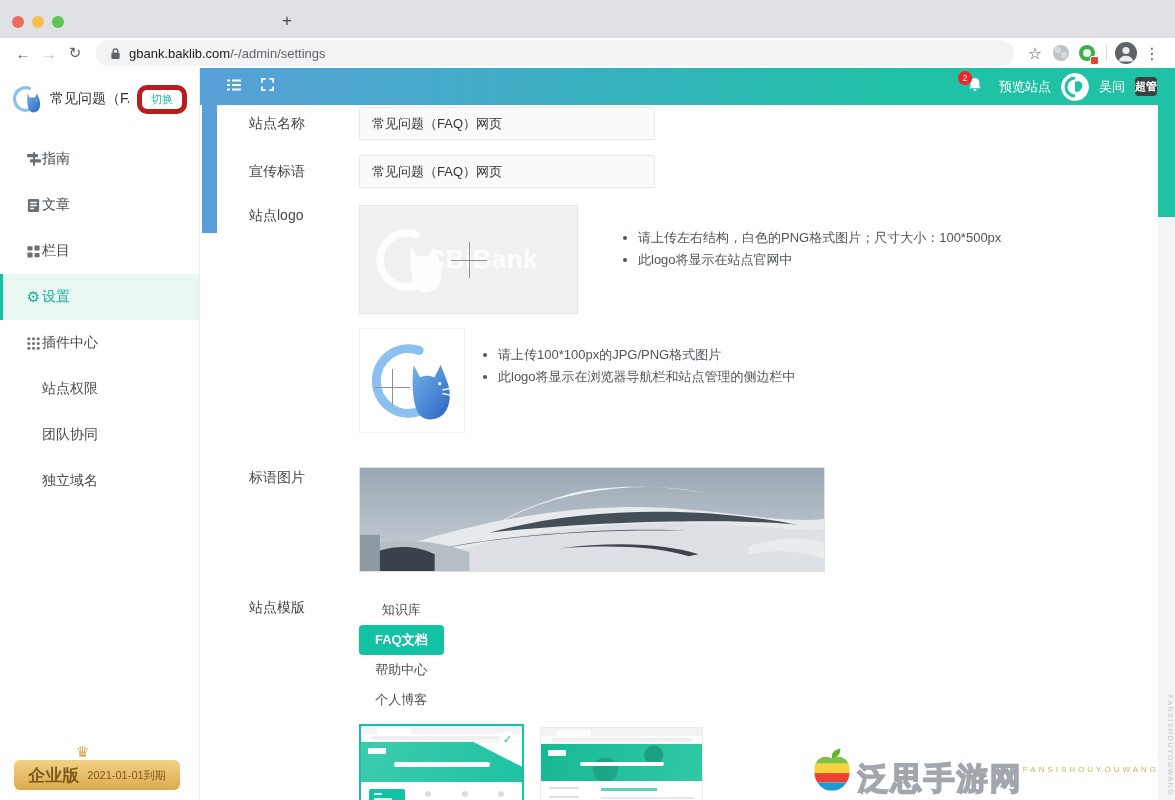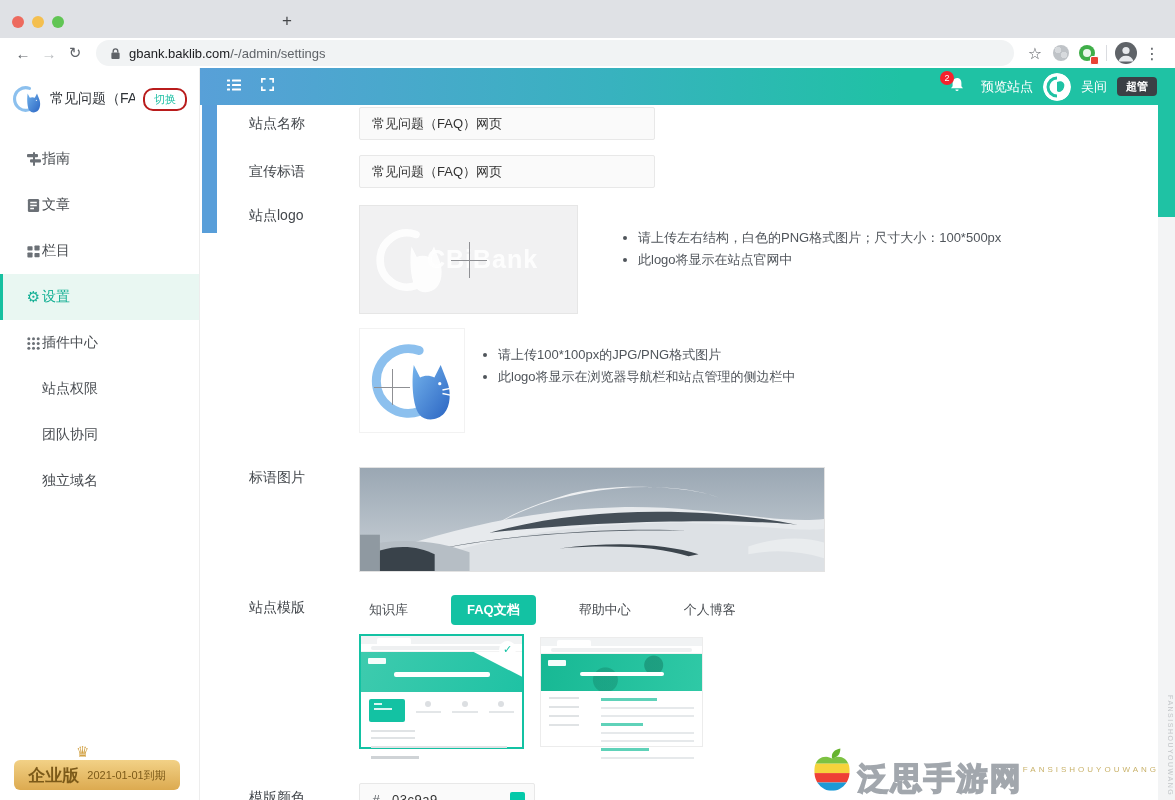--- a/index.html
+++ b/index.html
@@ -32,21 +32,21 @@
   .ext-green::after { content:""; position:absolute; left:4px; top:4px; width:8px; height:8px; border-radius:50%; background:#e9f6ea; }
   .ext-badge { position:absolute; right:-4px; bottom:-4px; width:9px; height:9px; border-radius:2px; background:#e94235; border:1px solid #fff; }
   .divider { width:1px; height:16px; background:#dadce0; margin:0 6px; }
 
   
   .app { position:absolute; top:68px; left:0; right:0; bottom:0; display:flex; }
   .sidebar { position:relative; width:200px; flex-shrink:0; background:#fff; border-right:1px solid #ededed; }
   .side-header { display:flex; align-items:center; gap:8px; padding:16px 12px 8px 12px; }
   .side-logo { width:30px; height:30px; flex-shrink:0; }
   .side-title { flex:1; font-size:14px; color:#2f3338; white-space:nowrap; overflow:hidden; }
-  .switch-btn { font-size:11px; color:#21c0a5; border:2px solid #b91c1c; border-radius:10px; padding:2px 9px; background:#fff; cursor:pointer; }
+  .switch-btn { font-size:11px; color:#21c0a5; border:5px solid #b91c1c; border-radius:10px; padding:2px 9px; background:#fff; cursor:pointer; }
   .side-nav { margin-top:14px; }
   .nav-item { height:46px; display:flex; align-items:center; gap:0; padding-left:22px;
               border-left:3px solid transparent; font-size:14px; color:#484c51; cursor:pointer; }
   .nav-item .nicon { width:17px; height:17px; display:flex; align-items:center; justify-content:center; color:#6b7076; font-size:15px; }
   .nav-item.selected { background:#e9f7f2; border-left-color:#16c0a0; color:#15b095; }
   .nav-item.selected .nicon { color:#15b095; }
   .plan { position:absolute; left:14px; bottom:10px; }
   .crown-icon { position:absolute; top:-17px; left:62px; color:#d2a245; font-size:15px; }
   .plan-badge { width:166px; height:30px; border-radius:6px; background:linear-gradient(180deg,#f2d186,#dcaa50);
                 display:flex; align-items:center; justify-content:center; gap:8px; color:#7c5a19; }
@@ -56,21 +56,21 @@
   .main { position:relative; flex:1; background:#fff; overflow:hidden; }
   .topbar { height:37px; background:linear-gradient(90deg,#58a0d8 0%,#38b2bf 42%,#1fc2a4 72%,#1fc2a4 100%);
             display:flex; align-items:center; padding:0 18px 0 26px; color:#fff; }
   .topbar-left { display:flex; align-items:center; gap:18px; }
   .topbar-right { margin-left:auto; display:flex; align-items:center; gap:10px; font-size:13px; }
   .bell-wrap { position:relative; margin-right:6px; cursor:pointer; }
   .notif-badge { position:absolute; top:-6px; left:-9px; min-width:14px; height:14px; border-radius:50%;
                  background:#f5222d; color:#fff; font-size:9px; display:flex; align-items:center; justify-content:center; }
   .preview-link { cursor:pointer; }
   .top-avatar { width:28px; height:28px; border-radius:50%; overflow:hidden; cursor:pointer; }
-  .role-badge { background:#3b4045; color:#fff; font-size:11px; font-weight:bold; padding:2px 9px; border-radius:4px; }
+  .role-badge { background:#3b4045; color:#fff; font-size:11px; font-weight:bold; padding:2px 0; border-radius:4px; }
 
   .blue-strip { position:absolute; left:2px; top:37px; width:15px; height:128px; background:#589ed9; z-index:4; }
   .v-scrollbar { position:absolute; right:0; top:37px; bottom:0; width:17px; background:#f3f4f5; z-index:4; }
   .v-thumb { width:100%; height:112px; background:#1fc2a4; }
 
   
   .content { position:absolute; top:37px; left:0; right:17px; bottom:0; padding-left:49px; overflow:hidden; }
   .frow { display:flex; }
   .flabel { width:110px; flex-shrink:0; font-size:14px; color:#43474c; padding-top:8px; }
   .flabel.top { padding-top:2px; }
@@ -88,21 +88,21 @@
   .graybox .crosshair { left:calc(50% - 18px); top:calc(50% - 18px); }
 
   .favbox { position:relative; width:106px; height:105px; background:#fff; border:1px solid #f2f2f2;
             display:flex; align-items:center; justify-content:center; cursor:pointer; }
   .favbox svg { width:86px; height:86px; }
   .favbox .crosshair { left:14px; top:40px; }
 
   .bannerbox { width:466px; height:105px; border:1px solid #e2e2e2; background:#fff; overflow:hidden; cursor:pointer; }
   .bannerbox svg { display:block; width:100%; height:100%; }
 
-  .tpl-tabs { display:flex; align-items:center; padding-top:2px; }
+  .tpl-tabs { display:flex; align-items:center; padding-top:2px;flex-direction:column; }
   .tpl-tab { padding:6px 10px; margin-right:33px; font-size:13px; color:#4a4e53; cursor:pointer; border-radius:4px; }
   .tpl-tab.active { background:#13c2a3; color:#fff; padding:6px 16px; font-weight:bold; }
 
   .thumbs { display:flex; align-items:flex-start; }
   .thumb { position:relative; background:#fff; cursor:pointer; }
   .thumb1 { width:165px; height:115px; border:2px solid #13c2a3; }
   .thumb2 { width:163px; height:110px; border:1px solid #ececec; margin-left:16px; margin-top:3px; }
   .mini-bar1 { height:8px; background:#f1f3f4; position:relative; }
   .mini-bar1::after { content:""; position:absolute; left:16px; top:2px; width:34px; height:6px; background:#fff; border-radius:2px 2px 0 0; }
   .mini-bar2 { height:8px; background:#fff; position:relative; border-bottom:1px solid #f3f3f3; }

